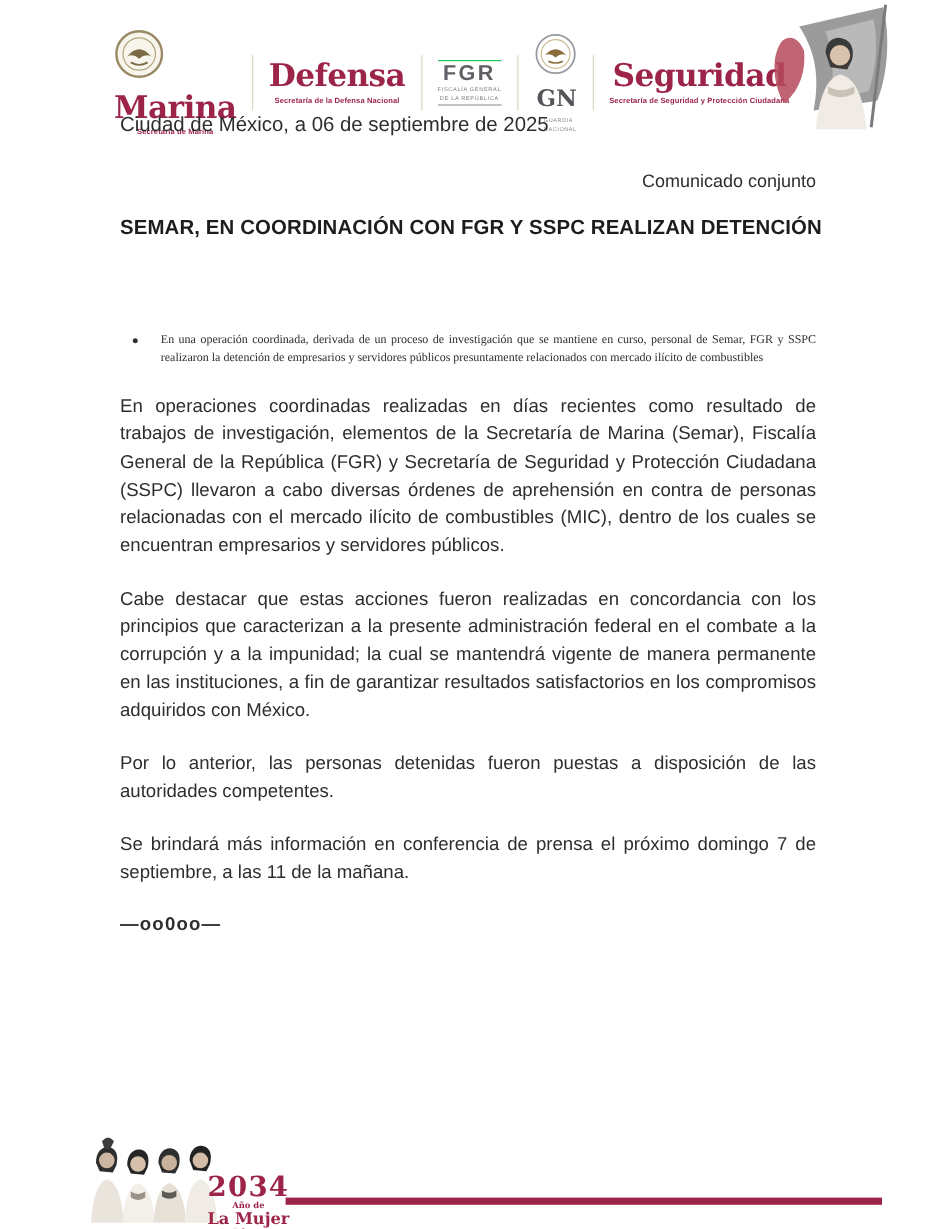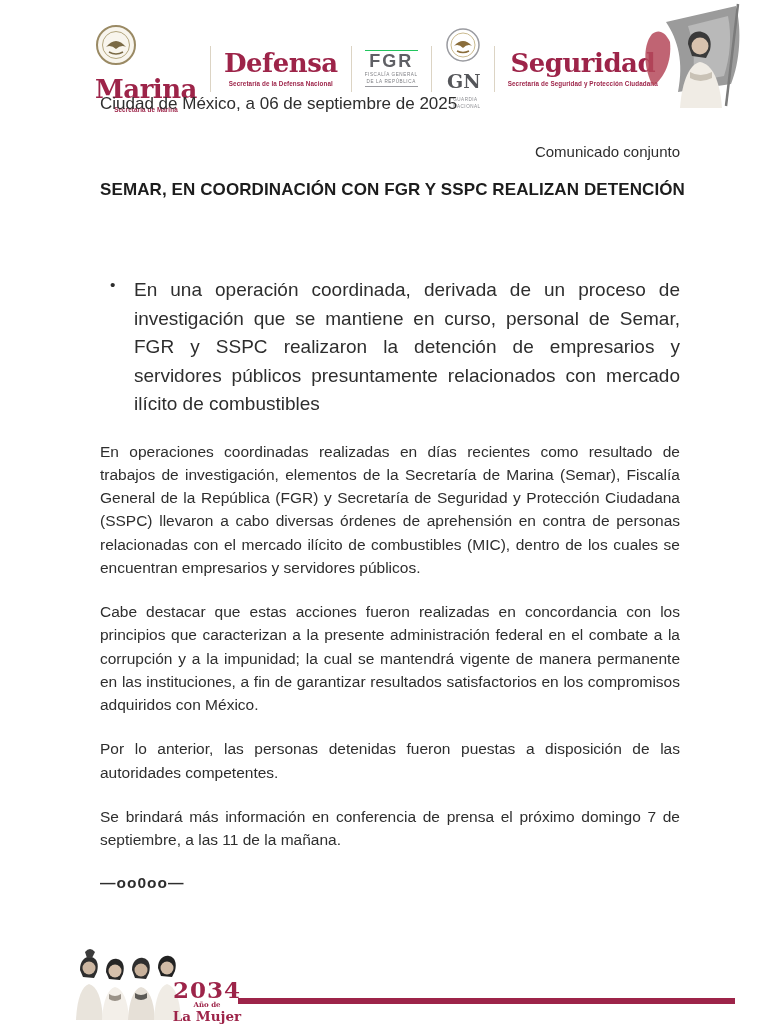--- a/index.html
+++ b/index.html
@@ -52,21 +52,21 @@
   }
   
   .doc-title{
     position:absolute;top:176px;left:100px;right:92px;
     text-align:left;font-weight:700;font-size:17px;line-height:1.6;color:#1d1d1d;
     letter-spacing:0.1px;
   }
   .content{position:absolute;top:270px;left:100px;right:98px;}
   .bullet-row{display:flex;margin-top:6px;}
   .bullet-dot{width:24px;padding-left:10px;font-size:15.5px;flex:none;}
-  .bullet-text{flex:1;font-size:19px;line-height:1.5;text-align:justify;}
+  .bullet-text{flex:1;font-size:10px;line-height:1.5;text-align:justify;font-family:Liberation Serif, serif;}
   .para{margin-top:21px;font-size:15.5px;line-height:1.5;text-align:justify;}
   .end-marker{margin-top:23px;font-weight:700;font-size:15.5px;letter-spacing:1px;}
   
   .footer-art{position:absolute;left:72px;bottom:0;}
   .footer-brand{
     position:absolute;left:167px;top:979px;width:80px;text-align:center;
     color:var(--maroon,#9d2449);font-family:"DejaVu Serif","Liberation Serif",serif;
   }
   .footer-year{font-size:23px;font-weight:700;line-height:0.95;letter-spacing:1px;}
   .footer-year-caption{font-size:7px;font-weight:700;line-height:1.2;}

